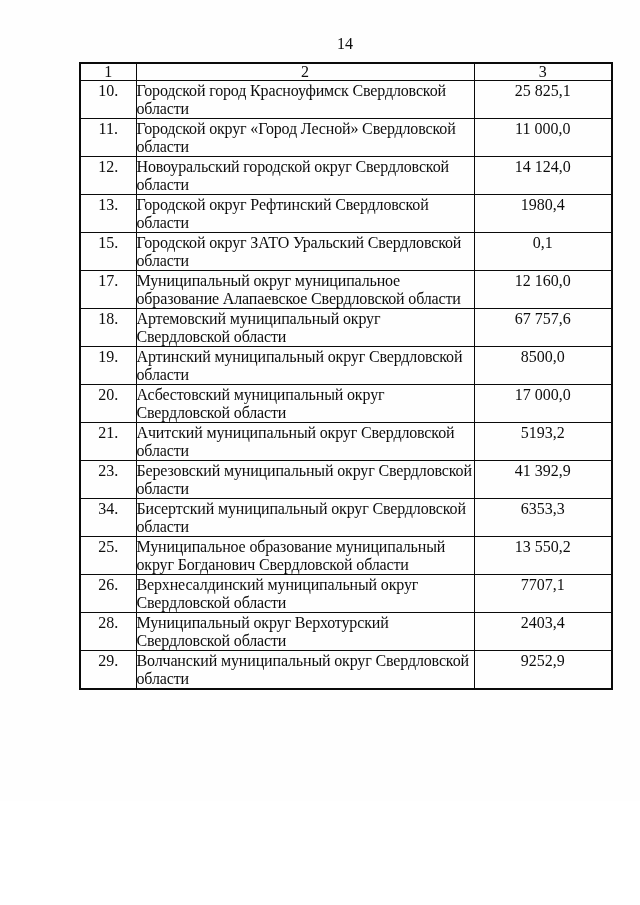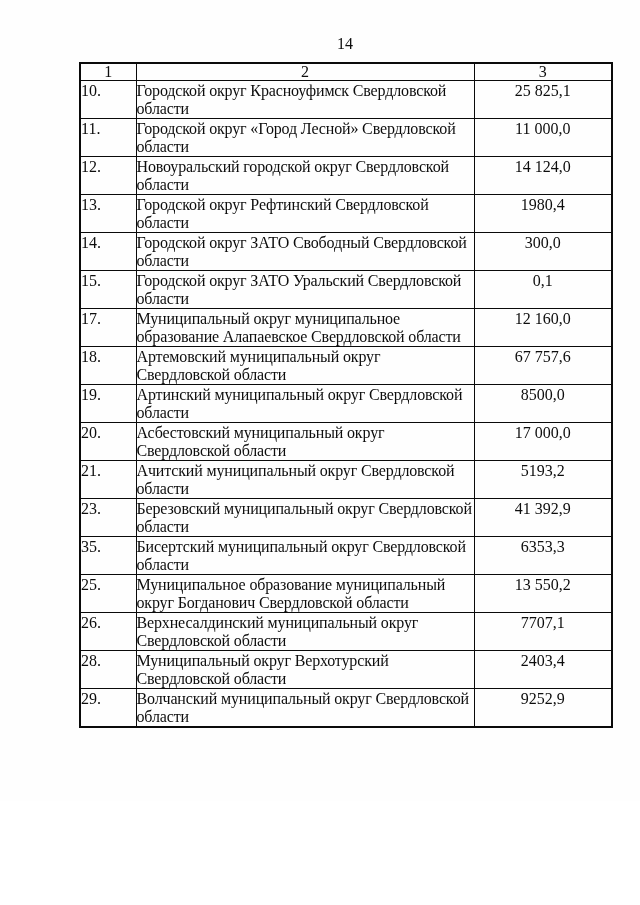--- a/index.html
+++ b/index.html
@@ -49,20 +49,21 @@
     height: 16px;
     line-height: 16px;
     padding: 0;
     text-align: center;
   }
   table.doc-table td {
     line-height: 18px;
     padding: 1px 0 0 0;
   }
   td.c-num {
+    text-align: center;
   }
   td.c-name {
     text-align: left;
     padding-left: 6px;
     padding-right: 3px;
     white-space: pre-line;
     letter-spacing: -0.15px;
   }
   td.c-value {
     text-align: center;
@@ -86,47 +87,41 @@
       <thead>
         <tr>
           <th>1</th>
           <th>2</th>
           <th>3</th>
         </tr>
       </thead>
       <tbody id="table-body">
           <tr>
             <td class="c-num">10.</td>
-            <td class="c-name">Городской округ Красноуфимск Свердловской
+            <td class="c-name">Городской город Красноуфимск Свердловской
 области</td>
             <td class="c-value">25 825,1</td>
           </tr>
           <tr>
             <td class="c-num">11.</td>
             <td class="c-name">Городской округ «Город Лесной» Свердловской
 области</td>
             <td class="c-value">11 000,0</td>
           </tr>
           <tr>
             <td class="c-num">12.</td>
             <td class="c-name">Новоуральский городской округ Свердловской
 области</td>
             <td class="c-value">14 124,0</td>
           </tr>
           <tr>
             <td class="c-num">13.</td>
             <td class="c-name">Городской округ Рефтинский Свердловской
 области</td>
             <td class="c-value">1980,4</td>
-          </tr>
-          <tr>
-            <td class="c-num">14.</td>
-            <td class="c-name">Городской округ ЗАТО Свободный Свердловской
-области</td>
-            <td class="c-value">300,0</td>
           </tr>
           <tr>
             <td class="c-num">15.</td>
             <td class="c-name">Городской округ ЗАТО Уральский Свердловской
 области</td>
             <td class="c-value">0,1</td>
           </tr>
           <tr>
             <td class="c-num">17.</td>
             <td class="c-name">Муниципальный округ муниципальное
@@ -157,21 +152,21 @@
 области</td>
             <td class="c-value">5193,2</td>
           </tr>
           <tr>
             <td class="c-num">23.</td>
             <td class="c-name">Березовский муниципальный округ Свердловской
 области</td>
             <td class="c-value">41 392,9</td>
           </tr>
           <tr>
-            <td class="c-num">35.</td>
+            <td class="c-num">34.</td>
             <td class="c-name">Бисертский муниципальный округ Свердловской
 области</td>
             <td class="c-value">6353,3</td>
           </tr>
           <tr>
             <td class="c-num">25.</td>
             <td class="c-name">Муниципальное образование муниципальный
 округ Богданович Свердловской области</td>
             <td class="c-value">13 550,2</td>
           </tr>

